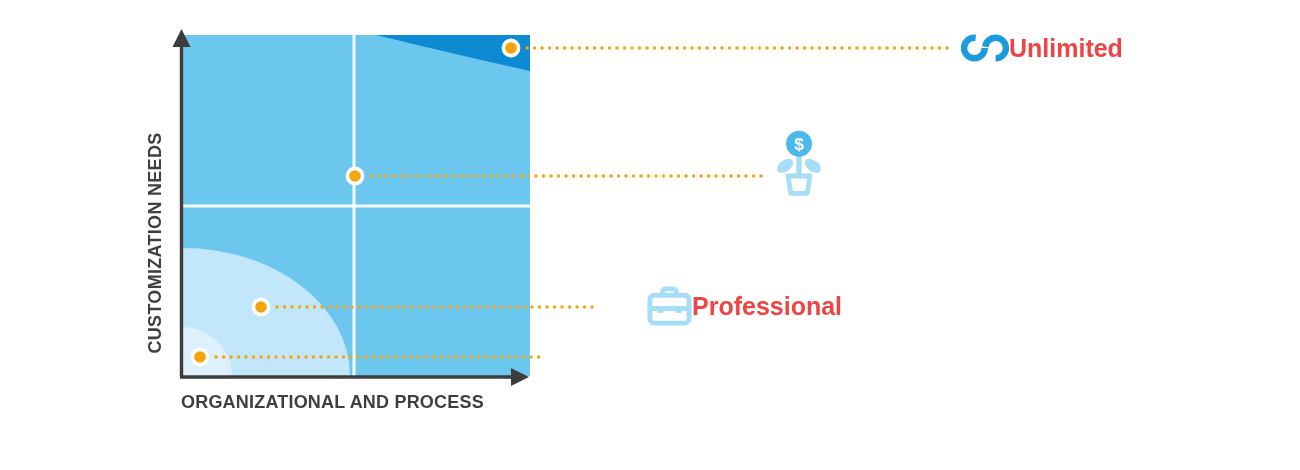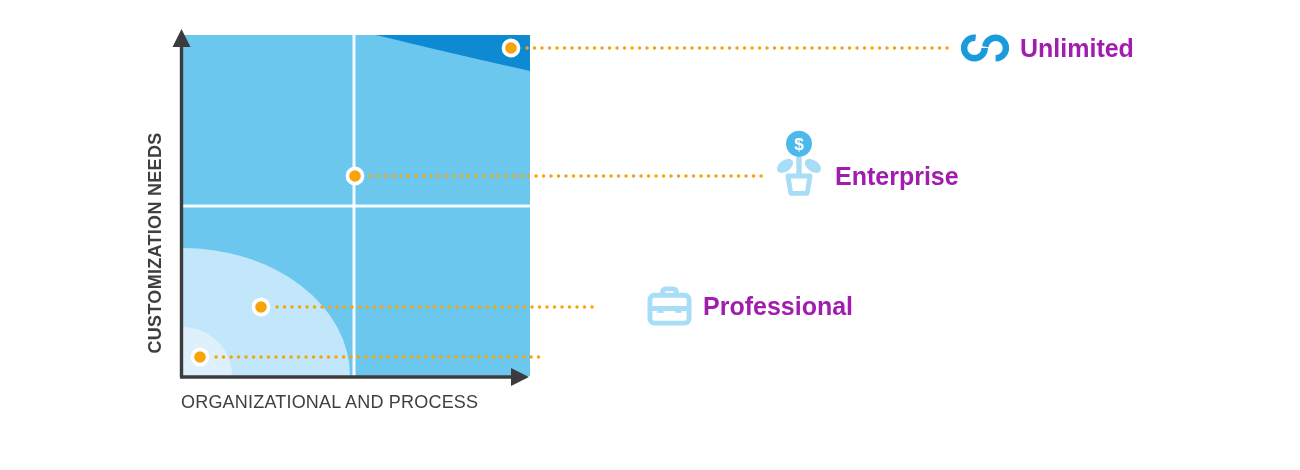--- a/index.html
+++ b/index.html
@@ -9,26 +9,26 @@
   }
   .chart-svg{position:absolute;left:0;top:0;width:1300px;height:470px;}
   .connector{stroke:#F7A40A;stroke-width:3.4;stroke-linecap:round;stroke-dasharray:0.1 7.4;fill:none;}
   .dot{fill:#F7A40A;stroke:#ffffff;stroke-width:3.6;}
   .y-axis-label{
     position:absolute;left:155px;top:243px;transform:translate(-50%,-50%) rotate(-90deg);
     font-size:18px;font-weight:700;color:#3F3F3F;white-space:nowrap;letter-spacing:0.3px;
   }
   .x-axis-label{
     position:absolute;left:181px;top:391px;
-    font-size:18px;font-weight:400;color:#3F3F3F;line-height:23px;letter-spacing:0.2px;
+    font-size:18px;font-weight:700;color:#3F3F3F;line-height:23px;letter-spacing:0.2px;
   }
   .edition-row{
     position:absolute;transform:translateY(-50%);
-    display:flex;align-items:center;gap:11px;
-    font-size:25px;font-weight:700;color:#a21caf;white-space:nowrap;justify-content:space-between;
+    display:flex;align-items:center;
+    font-size:25px;font-weight:700;color:#ef4444;white-space:nowrap;justify-content:space-between;
   }
   .icon-lift{transform:translateY(-13px);}
 </style>
 </head>
 <body>
 
 <div class="stage">
 
   <svg class="chart-svg" viewBox="0 0 1300 470" xmlns="http://www.w3.org/2000/svg">
 
@@ -77,21 +77,20 @@
 
   <div class="edition-row" id="row-enterprise" style="left: 774px; top: 176px;">
     <svg class="icon-lift" width="50" height="70" viewBox="0 0 52 70" xmlns="http://www.w3.org/2000/svg">
       <rect x="23.2" y="27" width="5.6" height="20" fill="#A8DDF7"></rect>
       <ellipse cx="11.5" cy="38" rx="9.5" ry="5.8" fill="#A8DDF7" transform="rotate(-36 11.5 38)"></ellipse>
       <ellipse cx="40.5" cy="38" rx="9.5" ry="5.8" fill="#A8DDF7" transform="rotate(36 40.5 38)"></ellipse>
       <circle cx="26" cy="15" r="13.5" fill="#4CB9EC"></circle>
       <text x="26" y="21.5" text-anchor="middle" font-size="18" font-weight="bold" fill="#ffffff" font-family="Liberation Sans, sans-serif">$</text>
       <path d="M14.5,48.5 H37.5 L34.5,66.5 H17.5 Z" fill="#ffffff" stroke="#A8DDF7" stroke-width="5" stroke-linejoin="round"></path>
     </svg>
-    <span>Enterprise</span>
   </div>
 
   <div class="edition-row" id="row-professional" style="left: 603px; top: 306px; margin-left: 44px;">
     <svg width="45" height="45" viewBox="0 0 46 46" xmlns="http://www.w3.org/2000/svg">
       <rect x="16" y="5.5" width="14" height="12" rx="3" fill="none" stroke="#A8DDF7" stroke-width="5"></rect>
       <rect x="3" y="12" width="40" height="28.5" rx="4.5" fill="#ffffff" stroke="#A8DDF7" stroke-width="5"></rect>
       <line x1="4" y1="25.5" x2="42" y2="25.5" stroke="#A8DDF7" stroke-width="5"></line>
       <rect x="10.5" y="23.5" width="6.5" height="6.5" fill="#A8DDF7"></rect>
       <rect x="29" y="23.5" width="6.5" height="6.5" fill="#A8DDF7"></rect>
     </svg>

